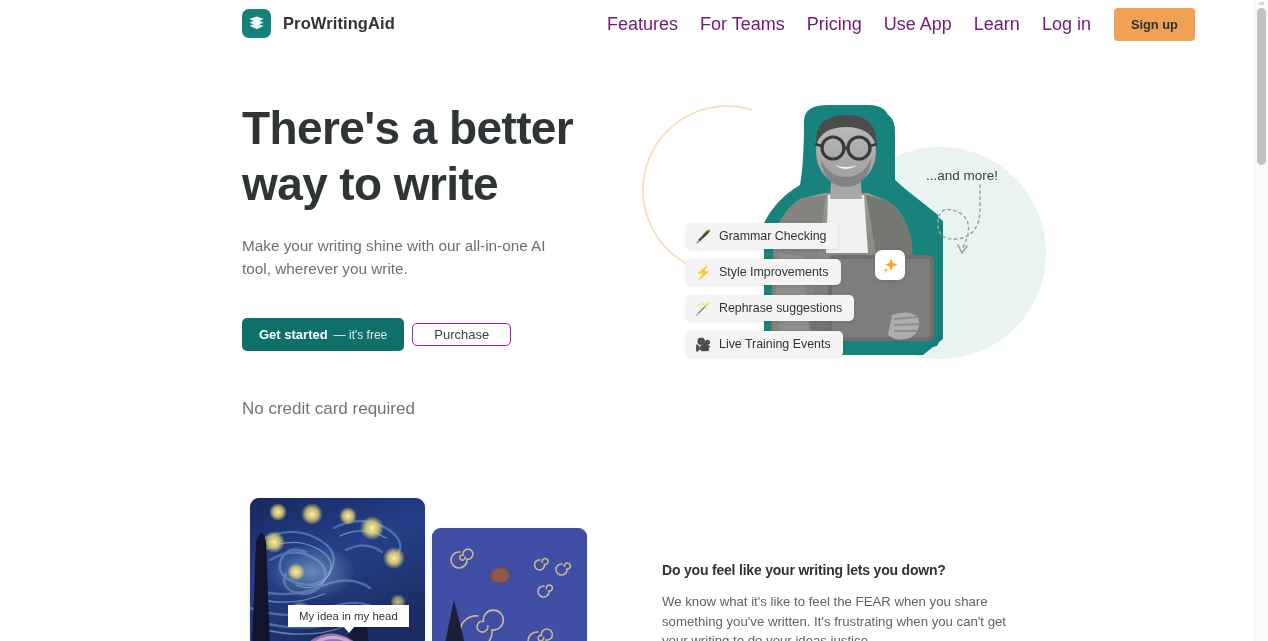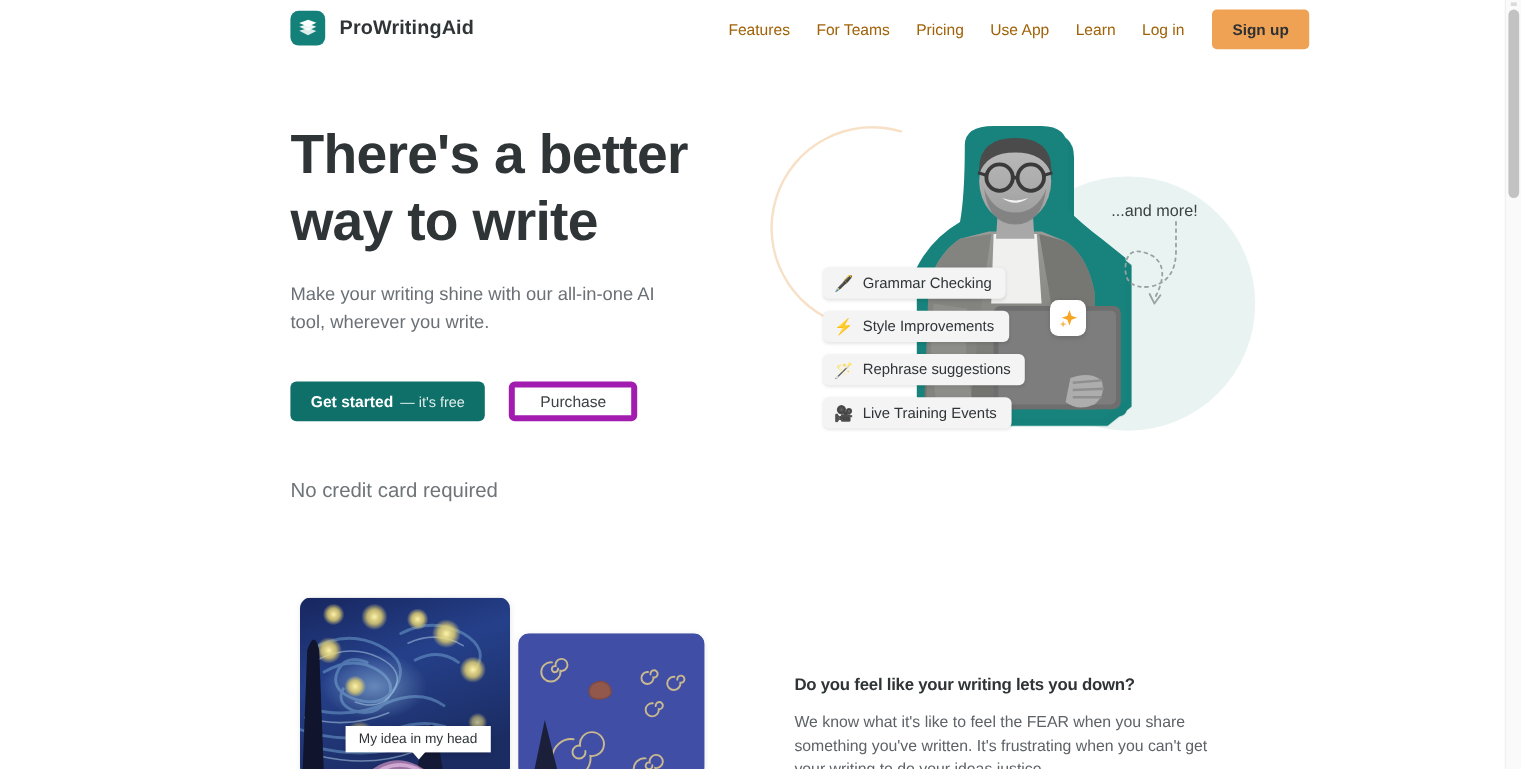--- a/index.html
+++ b/index.html
@@ -41,21 +41,21 @@
   .brand-name {
     font-size: 16.5px; font-weight: 700; color: #2f3437;
     letter-spacing: .1px; white-space: nowrap;
   }
 
   .nav {
     position: absolute; left: 596px; top: 0; height: 48px;
     display: flex; align-items: center; gap: 0;
   }
   .nav a {
-    font-size: 13px; color: #a16207;
+    font-size: 18px; color: #701a75;
     text-decoration: none; white-space: nowrap;
     padding: 6px 11px;
   }
   .btn-signup {
     margin-left: 12px;
     background: #f0a254;
     color: #2e3133;
     font-size: 12.8px; font-weight: 700;
     border: none; border-radius: 4px;
     padding: 9px 17px;
@@ -68,34 +68,34 @@
   .hero-copy { position: absolute; left: 242px; top: 100px; width: 400px; }
   .hero-title {
     font-size: 46px; line-height: 56px; font-weight: 700;
     color: #2f3437; letter-spacing: -.6px;
   }
   .hero-sub {
     margin-top: 22px;
     font-size: 15.3px; line-height: 23px; color: #6a7075;
     width: 330px;
   }
-  .cta-row { margin-top: 38px; display: flex; align-items: center; gap: 20px; }
+  .cta-row { margin-top: 38px; display: flex; align-items: center; gap: 8px; }
   .btn-primary {
     background: #0e7069; color: #ffffff;
     border: none; border-radius: 5px;
     height: 33px; padding: 0 17px;
     font-size: 13px; cursor: pointer;
     display: inline-flex; align-items: center; white-space: nowrap;
   }
   .btn-primary b { font-weight: 700; }
   .btn-primary span.free { font-weight: 400; opacity: .88; margin-left: 6px; font-size: 12px; }
   .btn-secondary {
     background: #ffffff; color: #3d4245;
-    border: 5px solid #a21caf; border-radius: 5px;
-    height: 33px; padding: 0 21px;
+    border: 1px solid #a21caf; border-radius: 5px;
+    height: 23px; padding: 0 21px;
     font-size: 13px; cursor: pointer; white-space: nowrap;
   }
   .no-card {
     margin-top: 48px;
     font-size: 17px; color: #6e7478;
   }
 
   
   .hero-art {
     position: absolute; left: 648px; top: 95px;

